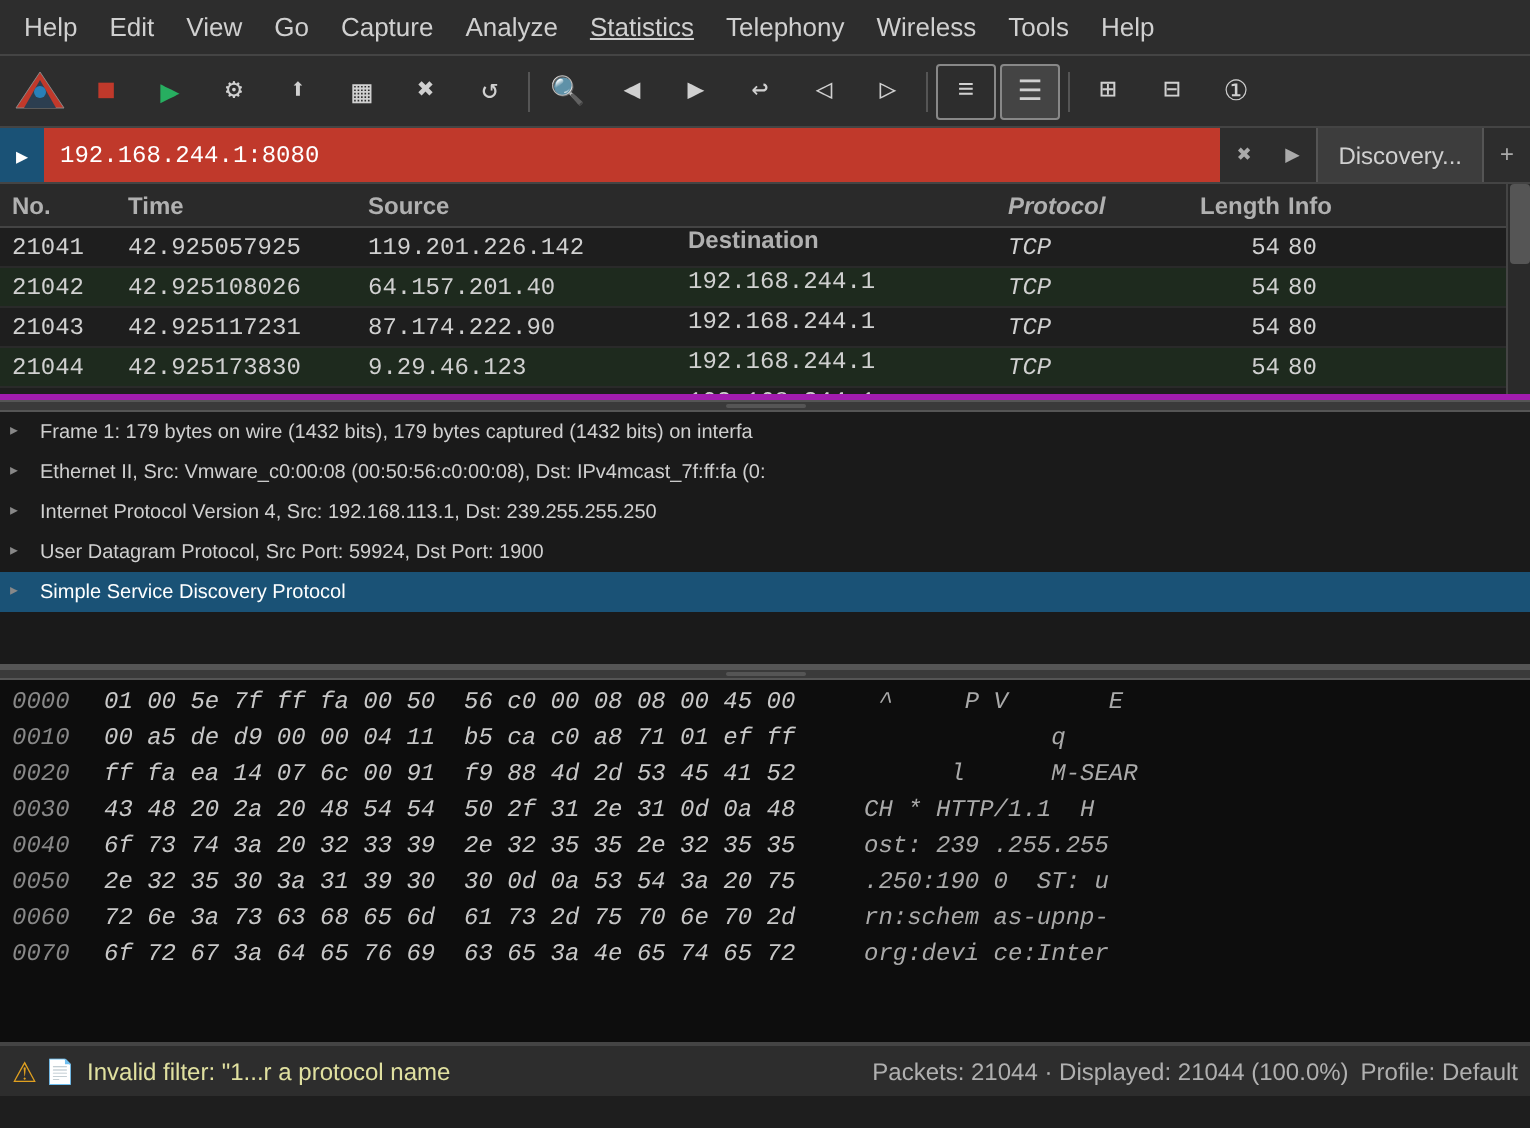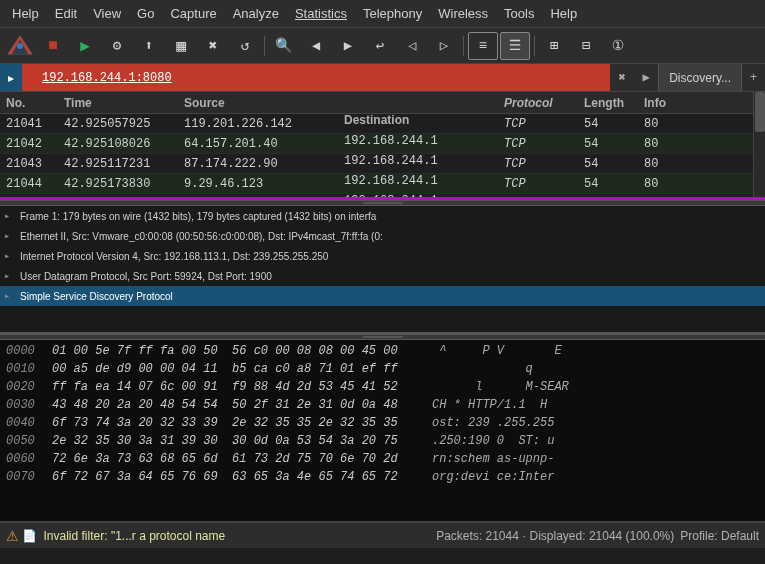--- a/index.html
+++ b/index.html
@@ -82,26 +82,25 @@
       align-items: center;
       font-size: 12px;
       font-family: Arial, sans-serif;
       min-width: 14px;
     }
     .filter-input {
       flex: 1;
       background: #c0392b;
       color: #fff;
       border: none;
-      padding: 2px 20px;
+      padding: 2px 8px;
       font-size: 12px;
       font-family: 'Courier New', monospace;
       height: 100%;
       outline: none;
-      text-decoration: underline;
     }
     .filter-icons {
       display: flex;
       align-items: center;
       background: #2d2d2d;
       height: 100%;
     }
     .filter-icon-btn {
       width: 24px;
       height: 100%;
@@ -142,21 +141,21 @@
       font-size: 12px;
       font-weight: bold;
       height: 22px;
       align-items: center;
     }
     .col-no { width: 60px; padding-left: 6px; }
     .col-time { width: 120px; padding-left: 4px; }
     .col-src { width: 160px; padding-left: 4px; }
     .col-dst { width: 160px; padding-left: 4px; margin-top: 35px; }
     .col-proto { width: 80px; padding-left: 4px; font-style: italic; }
-    .col-len { width: 60px; padding-left: 4px; }
+    .col-len { width: 60px; padding-left: 4px; text-align: right; }
     .col-info { flex: 1; padding-left: 4px; }
 
     .packet-row {
       display: flex;
       align-items: center;
       height: 20px;
       border-bottom: 1px solid #2a2a2a;
       cursor: pointer;
       font-size: 12px;
     }

